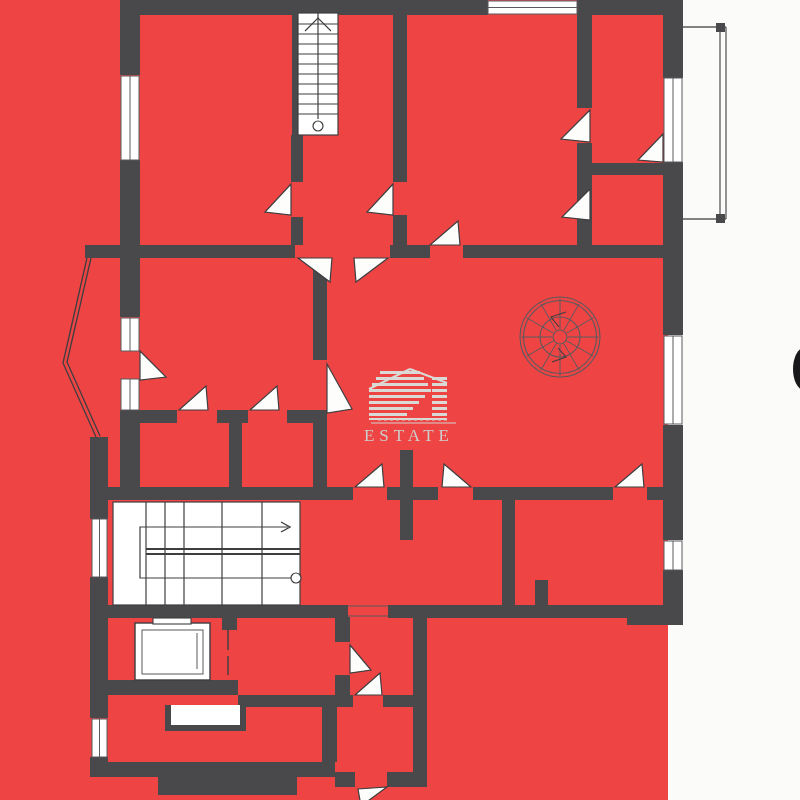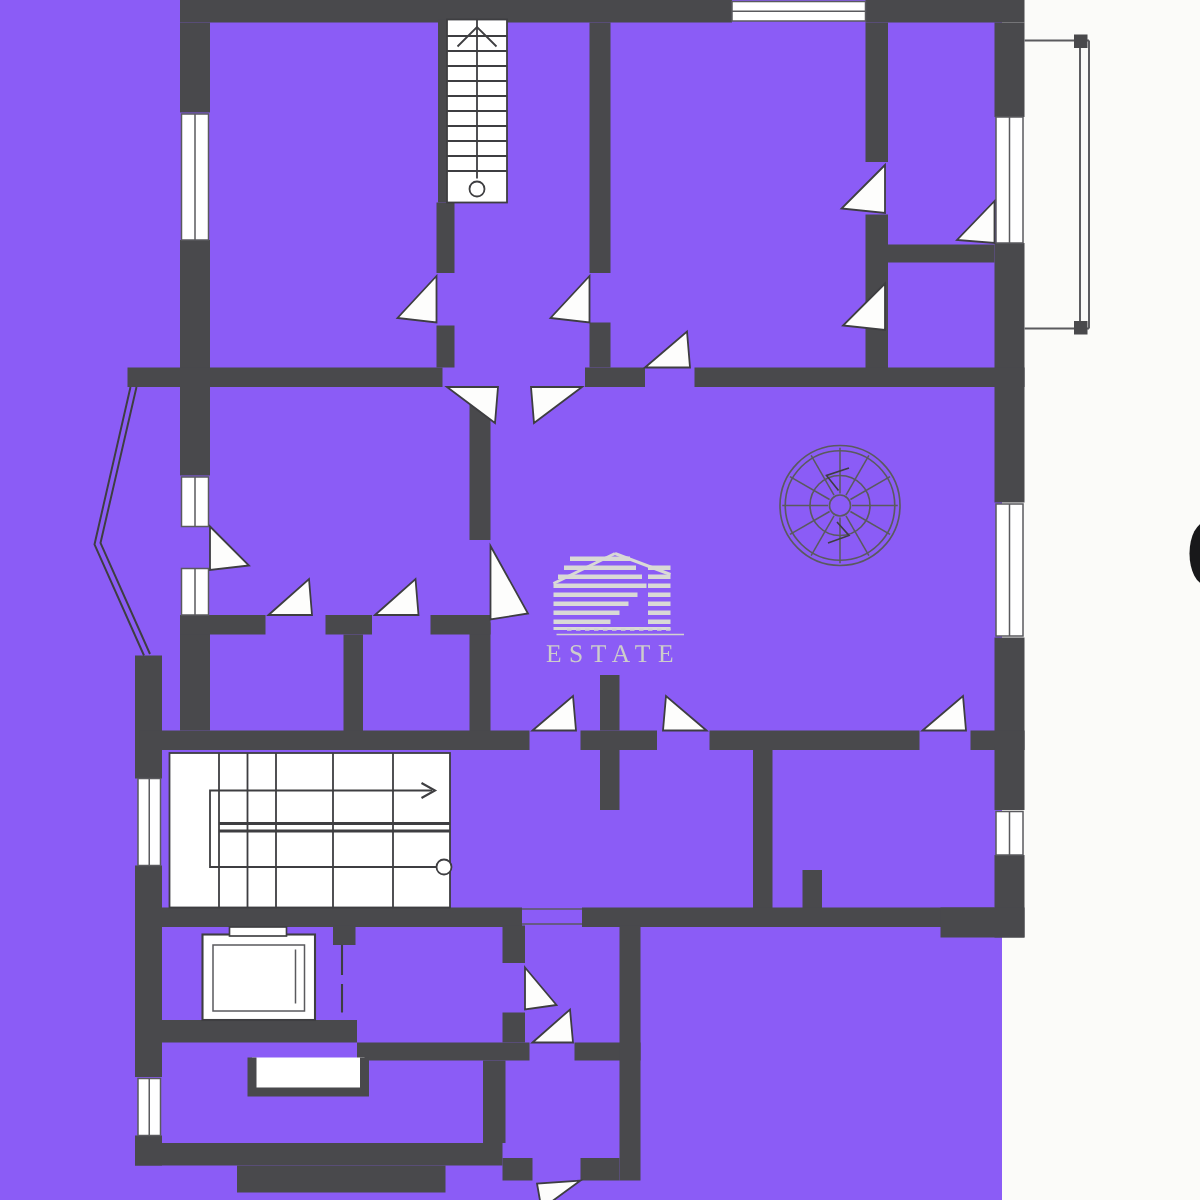--- a/index.html
+++ b/index.html
@@ -1,18 +1,18 @@
 <!DOCTYPE html>
 <html><head>
 <meta charset="utf-8">
 <style>
   html,body{margin:0;padding:0;}
   body{width:800px;height:800px;overflow:hidden;background:#fbfbf9;
        font-family:"Liberation Sans",sans-serif;}
-  .page{position:relative;width:668px;height:800px;background:#8b5cf6;}
+  .page{position:relative;width:668px;height:800px;background:#ef4444;}
   svg{display:block;}
   .brand-text{font-family:"Liberation Serif",serif;font-size:17px;letter-spacing:5px;fill:#cdcdcb;}
 </style>
 </head>
 <body>
 
 <div class="page">
   <svg id="plan-svg" width="800" height="800" viewBox="0 0 800 800">
     <g id="g-watermark">
         <rect x="380" y="371" width="40" height="3" fill="#d9d9d6"></rect>

